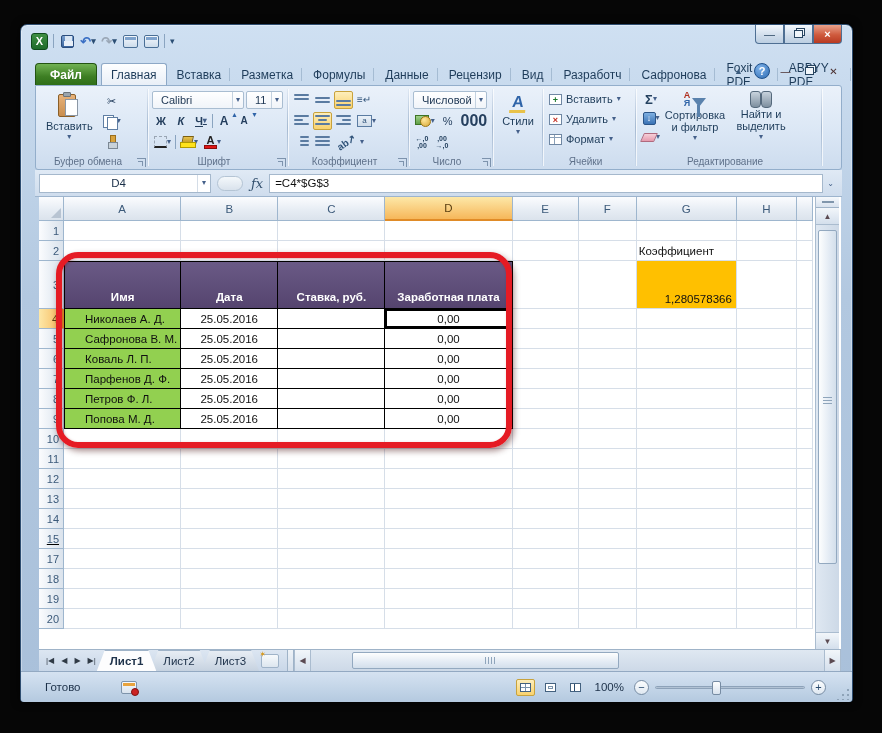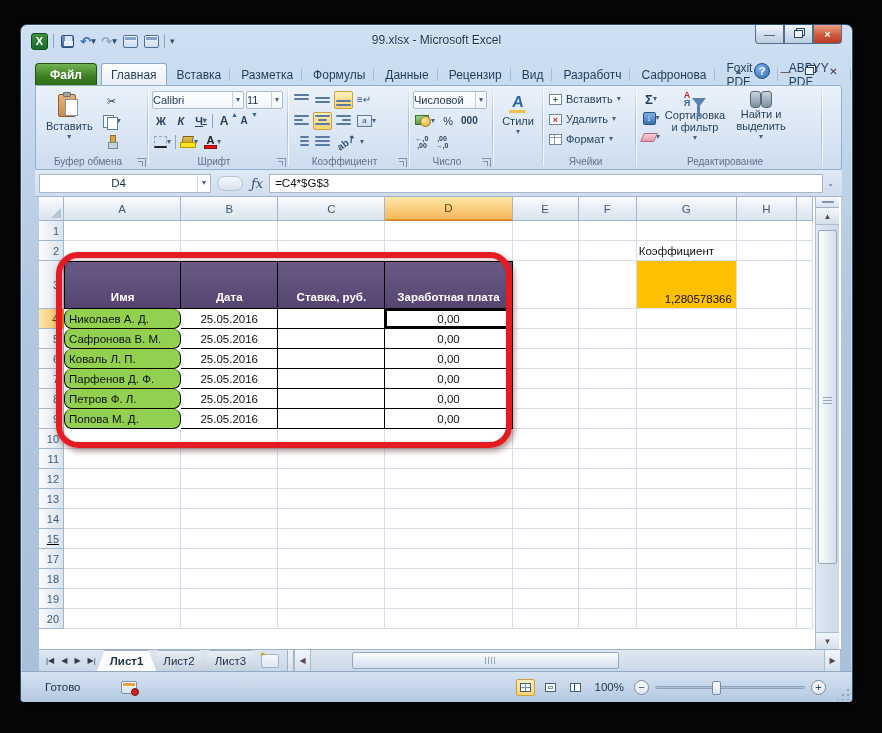--- a/index.html
+++ b/index.html
@@ -46,21 +46,21 @@
   .group{position:relative;height:100%;padding:3px 4px 15px 4px;}
   .group:after{content:"";position:absolute;right:0;top:3px;bottom:3px;width:1px;background:linear-gradient(rgba(130,155,185,.1),rgba(130,155,185,.6),rgba(130,155,185,.1));box-shadow:1px 0 0 rgba(255,255,255,.7);}
   .glabel{position:absolute;left:0;right:8px;bottom:2px;text-align:center;font-size:10px;color:#5f718a;white-space:nowrap;}
   .dlg{position:absolute;right:2px;bottom:2px;width:9px;height:9px;border-left:1px solid #7d93ad;border-bottom:1px solid #7d93ad;transform:rotate(180deg);}
   .dlg:before{content:"";position:absolute;left:2px;bottom:2px;width:4px;height:4px;border-left:1px solid #7d93ad;border-bottom:1px solid #7d93ad;}
   .bigbtn{display:flex;flex-direction:column;align-items:center;justify-content:flex-start;gap:2px;padding:2px 5px;border:1px solid transparent;border-radius:3px;font-size:11px;color:#1e3c5a;}
   .drop{font-size:8px;color:#44608a;line-height:6px;}
   .srow{display:flex;align-items:center;gap:2px;height:21px;}
   .sbtn{min-width:18px;height:18px;border:1px solid transparent;border-radius:2px;display:flex;align-items:center;justify-content:center;font-size:11px;color:#253f5e;padding:0 1px;}
   .sbtn.on{background:linear-gradient(#fdeebb,#fbd névtelen 0 0) ;background:linear-gradient(#fdeebb,#f9d26e);border-color:#c8a23c;}
-  .combo{height:18px;background:linear-gradient(#fff,#f0f4f9);border:1px solid #a9bdd1;border-radius:2px;display:flex;align-items:center;font-size:11px;color:#1c3552;padding-left:0;}
+  .combo{height:18px;background:linear-gradient(#fff,#f0f4f9);border:1px solid #a9bdd1;border-radius:2px;display:flex;align-items:center;font-size:11px;color:#1c3552;padding-left:8px;}
   .combo .drop{margin-left:auto;padding:0 3px;border-left:1px solid #c4d2e0;height:100%;display:flex;align-items:center;}
   
   .clip-ic{width:22px;height:26px;position:relative;}
   .clip-ic .board{position:absolute;left:0;top:2px;width:18px;height:23px;background:linear-gradient(#e8b27a,#c98e4e);border:1px solid #8a5f28;border-radius:2px;}
   .clip-ic .clipt{position:absolute;left:5px;top:0;width:8px;height:5px;background:#9aa4ad;border:1px solid #6b747c;border-radius:1px;}
   .clip-ic .page{position:absolute;left:7px;top:7px;width:13px;height:17px;background:#fff;border:1px solid #8b97a5;}
   .copy-ic{width:14px;height:13px;position:relative;}
   .copy-ic:before,.copy-ic:after{content:"";position:absolute;width:9px;height:11px;background:#fff;border:1px solid #5f7ea3;}
   .copy-ic:before{left:0;top:0;} .copy-ic:after{left:4px;top:2px;}
   .brush-ic{width:13px;height:13px;position:relative;}
@@ -126,21 +126,21 @@
   .grid th,.grid td{padding:0;overflow:hidden;white-space:nowrap;font-weight:normal;}
   .grid .hc{background:linear-gradient(#fbfcfe,#e7edf4 55%,#dbe3ec);border-right:1px solid #9eb6ce;border-bottom:1px solid #9eb6ce;color:#3c5a7a;font-size:11.5px;text-align:center;}
   .grid .hc.sel{background:linear-gradient(#fde8a8,#f9c langu 0 0);background:linear-gradient(#fde8a8,#f6b75a);border-bottom:2px solid #e08b27;color:#5c4012;}
   .grid .rh{background:linear-gradient(90deg,#fbfcfe,#e7edf4 55%,#dbe3ec);border-right:1px solid #9eb6ce;border-bottom:1px solid #9eb6ce;color:#3c5a7a;font-size:11px;text-align:right;padding-right:4px;}
   .grid .rh.sel{background:linear-gradient(90deg,#fde8a8,#f6b75a);border-right:2px solid #e08b27;color:#5c4012;}
   .grid td.c{background:#fff;border-right:1px solid #d6dee8;border-bottom:1px solid #d6dee8;font-size:11.5px;color:#111;vertical-align:middle;}
   .grid .corner{position:relative;}
   .grid .corner:after{content:"";position:absolute;right:2px;bottom:2px;border-left:10px solid transparent;border-bottom:10px solid #b8c4d2;}
   .grid td.thead{background:linear-gradient(#6a5a86,#55446f);color:#fff;font-weight:bold;text-align:center;vertical-align:bottom;padding-bottom:5px;border-right:1px solid #000;border-top:1px solid #000;border-bottom:1px solid #000;}
   .grid td.bl{border-left:1px solid #000;margin-top:10px;}
-  .grid td.tname{background:#92d050;border-right:1px solid #000;border-bottom:1px solid #000;padding-left:4px;border-radius:8px;}
+  .grid td.tname{background:#92d050;border-right:1px solid #000;border-bottom:1px solid #000;padding-left:20px;}
   .grid td.tdate{text-align:center;border-right:1px solid #000;border-bottom:1px solid #000;}
   .grid td.tcell{border-right:1px solid #000;border-bottom:1px solid #000;}
   .grid td.tval{text-align:center;border-right:1px solid #000;border-bottom:1px solid #000;}
   .grid td.selcell{position:relative;box-shadow:inset 0 0 0 2px #000;}
   .grid td.selcell:after{content:"";position:absolute;right:0px;bottom:0px;width:5px;height:5px;background:#000;border-left:1px solid #fff;border-top:1px solid #fff;}
   .grid td.coeflab{padding-left:2px;font-size:11.5px;}
   .grid td.coefval{background:#ffc000;text-align:right;vertical-align:bottom;padding:0 4px 3px 0;}
   
   .annot{position:absolute;left:17px;top:55px;width:456px;height:196px;border:6px solid #e51b24;border-radius:22px;box-shadow:2px 3px 6px rgba(60,0,0,.45), inset 1px 1px 3px rgba(120,0,0,.3);pointer-events:none;z-index:6;}
   
@@ -214,21 +214,20 @@
           </span>
       <span class="qbtn">
             <span class="winic"></span>
           </span>
       <span class="qbtn">
             <span class="winic"></span>
           </span>
       <span class="qsep"></span>
       <span class="qdrop">▾</span>
     </div>
-    <div class="title-text">99.xlsx  -  Microsoft Excel</div>
     <div class="caption-btns">
       <span class="cap min">—</span>
       <span class="cap">
             <span class="restore-glyph"></span>
           </span>
       <span class="cap close">×</span>
     </div>
   </div>
 
   <div class="tabrow">
@@ -414,21 +413,21 @@
               <span>Числовой</span>
               <span class="drop">▾</span>
             </span>
           </div>
       <div class="srow">
         <span class="sbtn">
               <span class="coin-ic"></span>
               <span class="drop">▾</span>
             </span>
         <span class="sbtn">%</span>
-        <span class="sbtn" style="font-size:10px;font-weight:bold;">000</span>
+        <span class="sbtn" style="font-size:16px;font-weight:bold;">000</span>
       </div>
       <div class="srow">
         <span class="sbtn">
               <span class="dec-ic">
                 <span>←,0</span>
                 <span>,00</span>
               </span>
             </span>
         <span class="sbtn">
               <span class="dec-ic">

